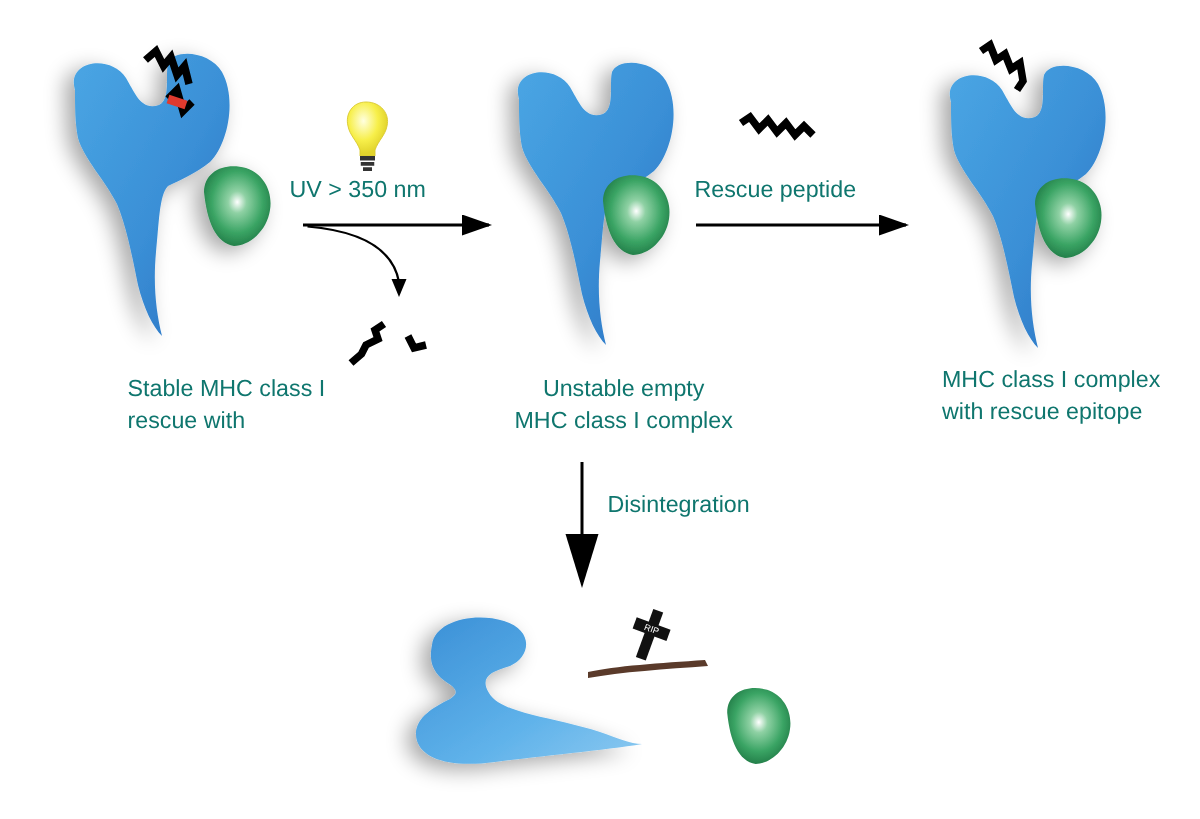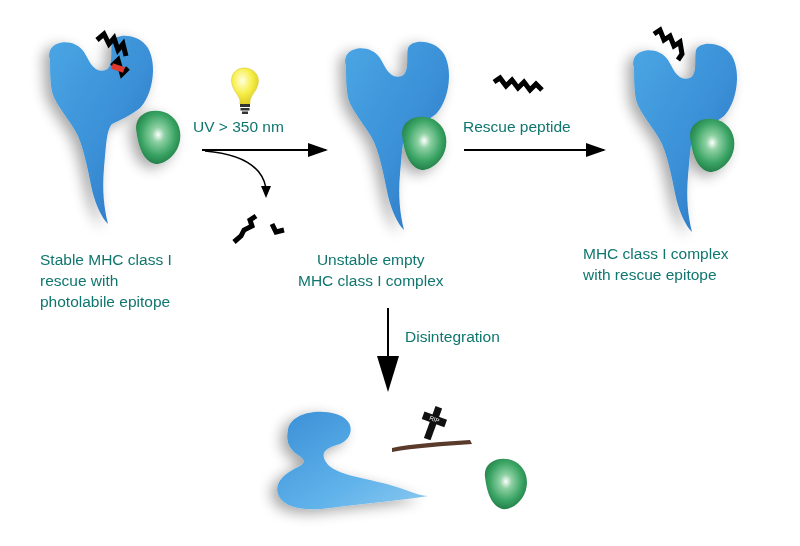--- a/index.html
+++ b/index.html
@@ -1,20 +1,20 @@
 <!DOCTYPE html>
 <html><head>
 <meta charset="utf-8">
 <style>
   html, body { margin: 0; padding: 0; background: #ffffff; }
   body { width: 800px; height: 546px; position: relative; overflow: hidden;
          font-family: "Liberation Sans", sans-serif; color: #111; }
   svg#diagram { position: absolute; left: 0; top: 0; }
   .label { position: absolute; font-size: 15.5px; line-height: 21px; color: #0f766e; white-space: nowrap; }
-  .label span { display: block; }
+  .label span { display: block; margin-left: 45px; }
 </style>
 </head>
 <body>
 
 <svg id="diagram" width="800" height="546" viewBox="0 0 800 546">
   <defs>
     <linearGradient id="mhcGrad" x1="0" y1="0" x2="1" y2="1">
       <stop offset="0" stop-color="#4aa6e4"></stop>
       <stop offset="0.55" stop-color="#3a8fd6"></stop>
       <stop offset="1" stop-color="#2a6fc0"></stop>
@@ -126,21 +126,20 @@
   </g>
 </svg>
 
 <div class="label" style="left:193px; top:116px;">UV &gt; 350 nm</div>
 <div class="label" style="left:463px; top:116px;">Rescue peptide</div>
 <div class="label" style="left:405px; top:326px;">Disintegration</div>
 
 <div class="label" style="left:40px; top:249px;">
   <span>Stable MHC class I</span>
   <span>rescue with</span>
-  <span>photolabile epitope</span>
 </div>
 <div class="label" style="left:298px; top:249px;text-align:center;">
   <span>Unstable empty</span>
   <span>MHC class I complex</span>
 </div>
 <div class="label" style="left:583px; top:243px;">
   <span>MHC class I complex</span>
   <span>with rescue epitope</span>
 </div>
 

